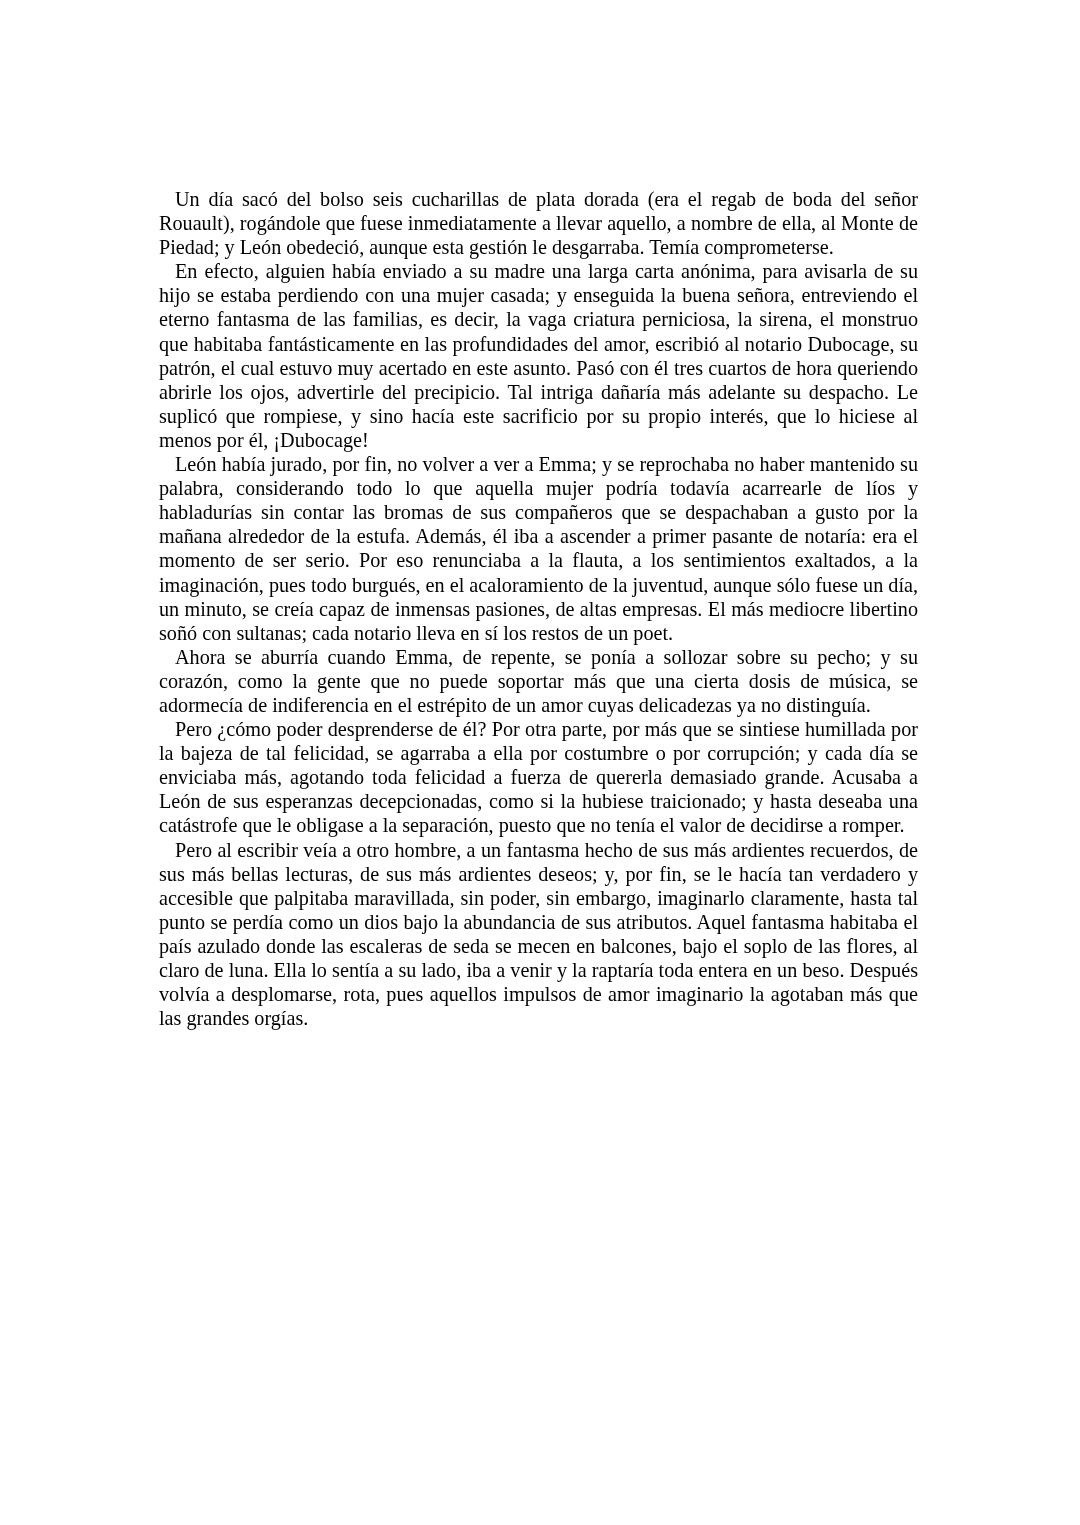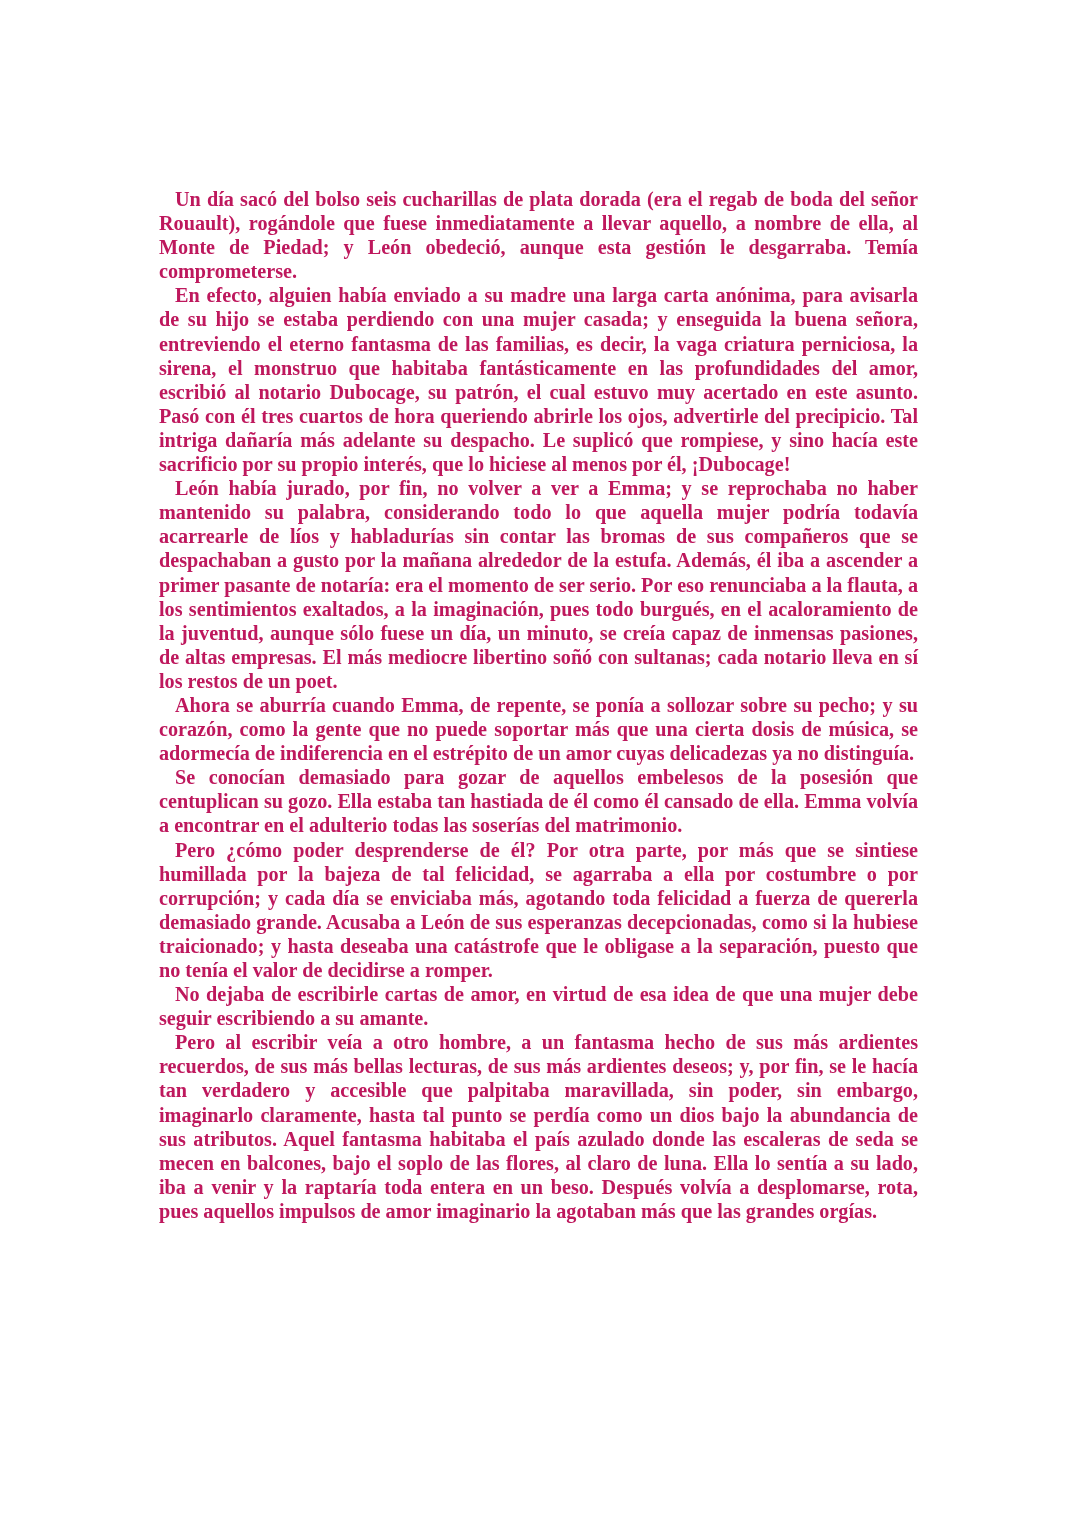--- a/index.html
+++ b/index.html
@@ -14,35 +14,32 @@
       overflow: hidden;
     }
     .page {
       position: absolute;
       left: 159px;
       top: 187px;
       width: 759px;
       font-family: "Liberation Serif", "DejaVu Serif", serif;
       font-size: 20.2px;
       line-height: 24.1px;
-      color: #be185d;
-      font-weight: bold;
+      color: #000000;
     }
     .para {
       margin: 0;
       text-align: justify;
       text-indent: 16px;
       hyphens: none;
     }
   </style>
 </head>
 <body>
 
 <div class="page">
   <p class="para">Un día sacó del bolso seis cucharillas de plata dorada (era el regab de boda del señor Rouault), rogándole que fuese inmediatamente a llevar aquello, a nombre de ella, al Monte de Piedad; y León obedeció, aunque esta gestión le desgarraba. Temía comprometerse.</p>
   <p class="para">En efecto, alguien había enviado a su madre una larga carta anónima, para avisarla de su hijo se estaba perdiendo con una mujer casada; y enseguida la buena señora, entreviendo el eterno fantasma de las familias, es decir, la vaga criatura perniciosa, la sirena, el monstruo que habitaba fantásticamente en las profundidades del amor, escribió al notario Dubocage, su patrón, el cual estuvo muy acertado en este asunto. Pasó con él tres cuartos de hora queriendo abrirle los ojos, advertirle del precipicio. Tal intriga dañaría más adelante su despacho. Le suplicó que rompiese, y sino hacía este sacrificio por su propio interés, que lo hiciese al menos por él, ¡Dubocage!</p>
   <p class="para">León había jurado, por fin, no volver a ver a Emma; y se reprochaba no haber mantenido su palabra, considerando todo lo que aquella mujer podría todavía acarrearle de líos y habladurías sin contar las bromas de sus compañeros que se despachaban a gusto por la mañana alrededor de la estufa. Además, él iba a ascender a primer pasante de notaría: era el momento de ser serio. Por eso renunciaba a la flauta, a los sentimientos exaltados, a la imaginación, pues todo burgués, en el acaloramiento de la juventud, aunque sólo fuese un día, un minuto, se creía capaz de inmensas pasiones, de altas empresas. El más mediocre libertino soñó con sultanas; cada notario lleva en sí los restos de un poet.</p>
   <p class="para">Ahora se aburría cuando Emma, de repente, se ponía a sollozar sobre su pecho; y su corazón, como la gente que no puede soportar más que una cierta dosis de música, se adormecía de indiferencia en el estrépito de un amor cuyas delicadezas ya no distinguía.</p>
-  <p class="para">Se conocían demasiado para gozar de aquellos embelesos de la posesión que centuplican su gozo. Ella estaba tan hastiada de él como él cansado de ella. Emma volvía a encontrar en el adulterio todas las soserías del matrimonio.</p>
   <p class="para">Pero ¿cómo poder desprenderse de él? Por otra parte, por más que se sintiese humillada por la bajeza de tal felicidad, se agarraba a ella por costumbre o por corrupción; y cada día se enviciaba más, agotando toda felicidad a fuerza de quererla demasiado grande. Acusaba a León de sus esperanzas decepcionadas, como si la hubiese traicionado; y hasta deseaba una catástrofe que le obligase a la separación, puesto que no tenía el valor de decidirse a romper.</p>
-  <p class="para">No dejaba de escribirle cartas de amor, en virtud de esa idea de que una mujer debe seguir escribiendo a su amante.</p>
   <p class="para">Pero al escribir veía a otro hombre, a un fantasma hecho de sus más ardientes recuerdos, de sus más bellas lecturas, de sus más ardientes deseos; y, por fin, se le hacía tan verdadero y accesible que palpitaba maravillada, sin poder, sin embargo, imaginarlo claramente, hasta tal punto se perdía como un dios bajo la abundancia de sus atributos. Aquel fantasma habitaba el país azulado donde las escaleras de seda se mecen en balcones, bajo el soplo de las flores, al claro de luna. Ella lo sentía a su lado, iba a venir y la raptaría toda entera en un beso. Después volvía a desplomarse, rota, pues aquellos impulsos de amor imaginario la agotaban más que las grandes orgías.</p>
 </div>
 
 </body></html>

